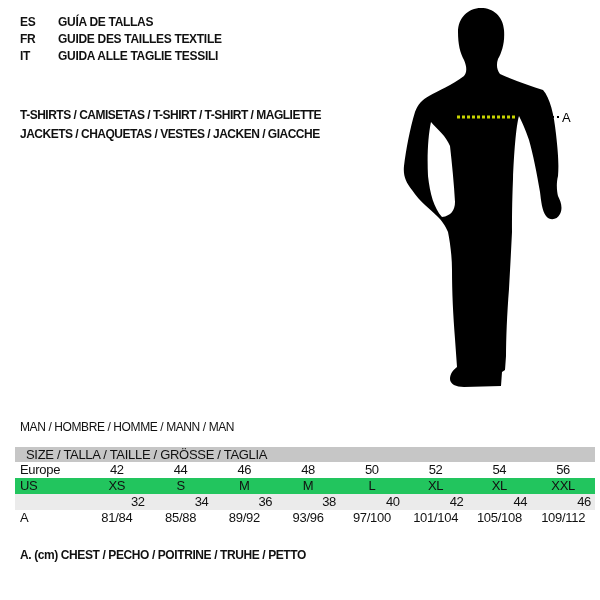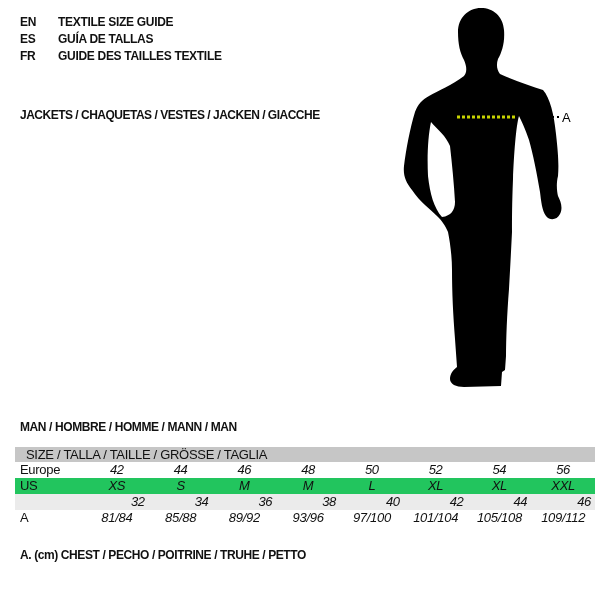--- a/index.html
+++ b/index.html
@@ -18,53 +18,54 @@
   .lang-row { display: flex; height: 17px; line-height: 17px; }
   .lang-code { width: 38px; }
 
   
   .cats { position: absolute; left: 20px; top: 106px; font-size: 12px; font-weight: bold; letter-spacing: -0.5px; line-height: 19px; white-space: nowrap; }
 
   
   .figure { position: absolute; left: 402px; top: 4px; width: 175px; height: 390px; }
 
   
-  .gender { position: absolute; left: 20px; top: 420px; font-size: 12px; font-weight: bold; letter-spacing: -0.4px; }
+  .gender { position: absolute; left: 20px; top: 420px; font-size: 12px; font-weight: normal; letter-spacing: -0.4px; }
 
   
   .size-table { position: absolute; left: 15px; top: 447px; width: 580px; font-size: 13px; letter-spacing: -0.3px; }
   .t-header { height: 15px; line-height: 15px; padding-left: 11px; }
   .t-row { display: grid; grid-template-columns: 70px repeat(8, 1fr); height: 16px; line-height: 16px; }
   .t-row .lbl { padding-left: 5px; text-align: left; }
-  .t-row .val { text-align: center; font-style: italic; }
+  .t-row .val { text-align: center; }
 
   
   .footnote { position: absolute; left: 20px; top: 548px; font-size: 12px; font-weight: bold; letter-spacing: -0.4px; }
 </style>
 </head>
 <body>
 
 <div class="canvas">
 
   <div class="langs">
     <div class="lang-row">
-      <span class="lang-code">EN</span>
-      <span class="lang-title">TEXTILE SIZE GUIDE</span>
-    </div>
-    <div class="lang-row">
       <span class="lang-code">ES</span>
       <span class="lang-title">GUÍA DE TALLAS</span>
     </div>
     <div class="lang-row">
       <span class="lang-code">FR</span>
       <span class="lang-title">GUIDE DES TAILLES TEXTILE</span>
     </div>
+    <div class="lang-row">
+      <span class="lang-code">IT</span>
+      <span class="lang-title">GUIDA ALLE TAGLIE TESSILI</span>
+    </div>
   </div>
 
   <div class="cats">
+    <div>T-SHIRTS / CAMISETAS / T-SHIRT / T-SHIRT / MAGLIETTE</div>
     <div>JACKETS / CHAQUETAS / VESTES / JACKEN / GIACCHE</div>
   </div>
 
   <svg class="figure" viewBox="0 0 175 390" width="175" height="390">
     <path fill-rule="evenodd" d="M 79,4
              C 91,4 101,12 102,26
              C 103,38 100,48 96,55
              C 94,61 95,66 98,70
              C 114,77 129,82 141,86
              C 148,94 152,110 154,130

